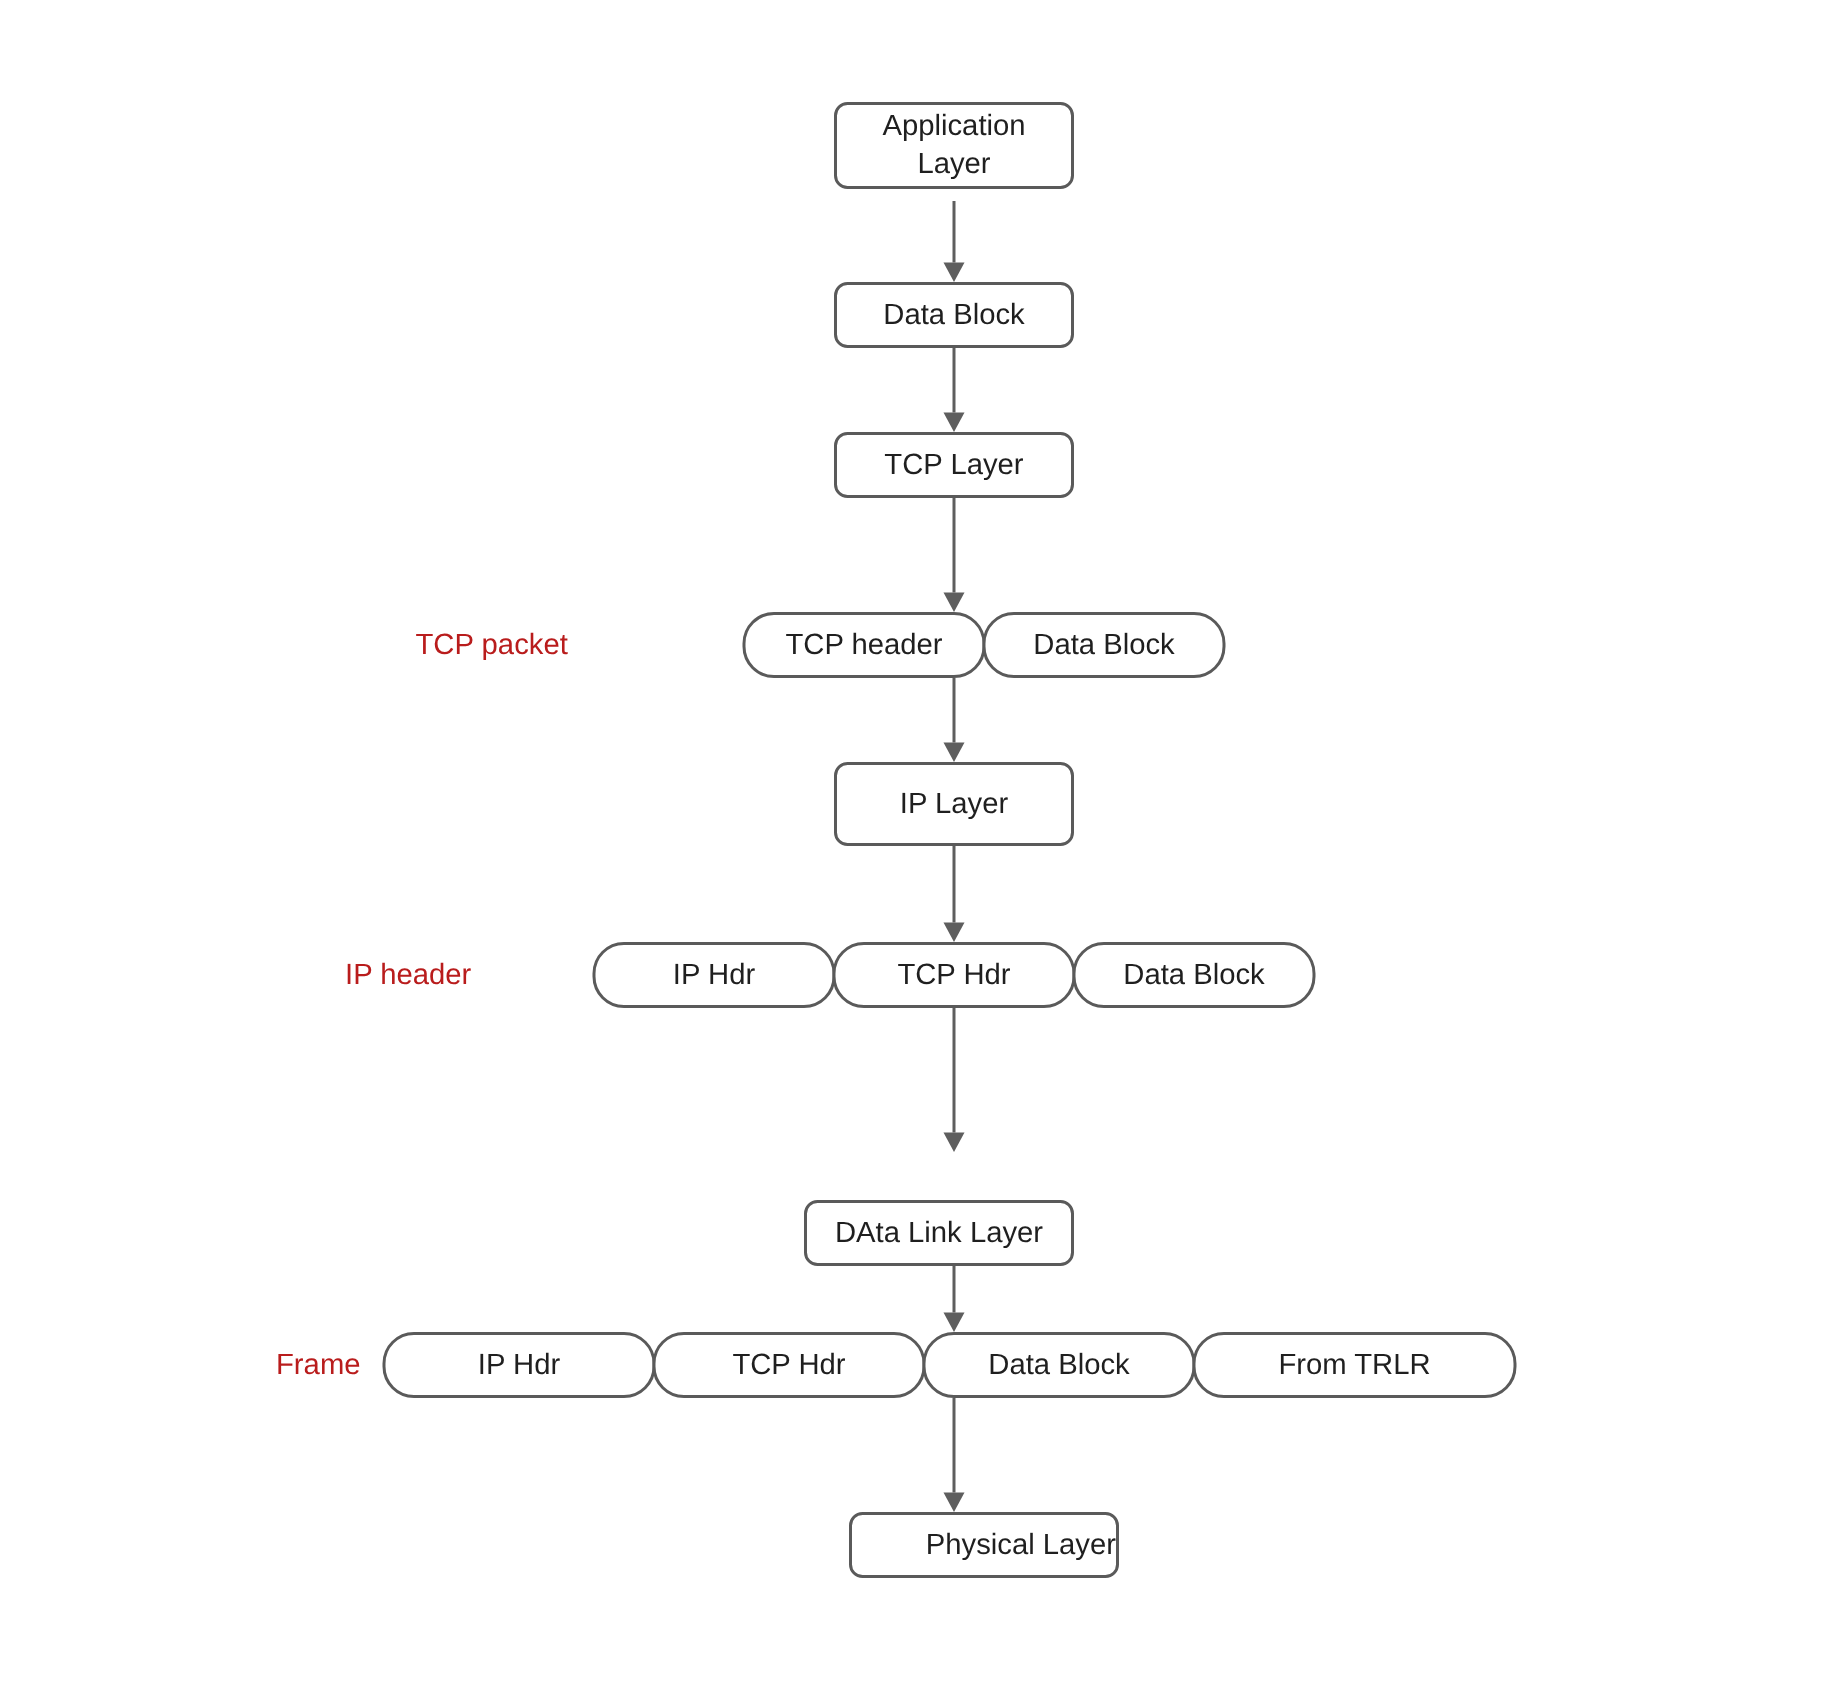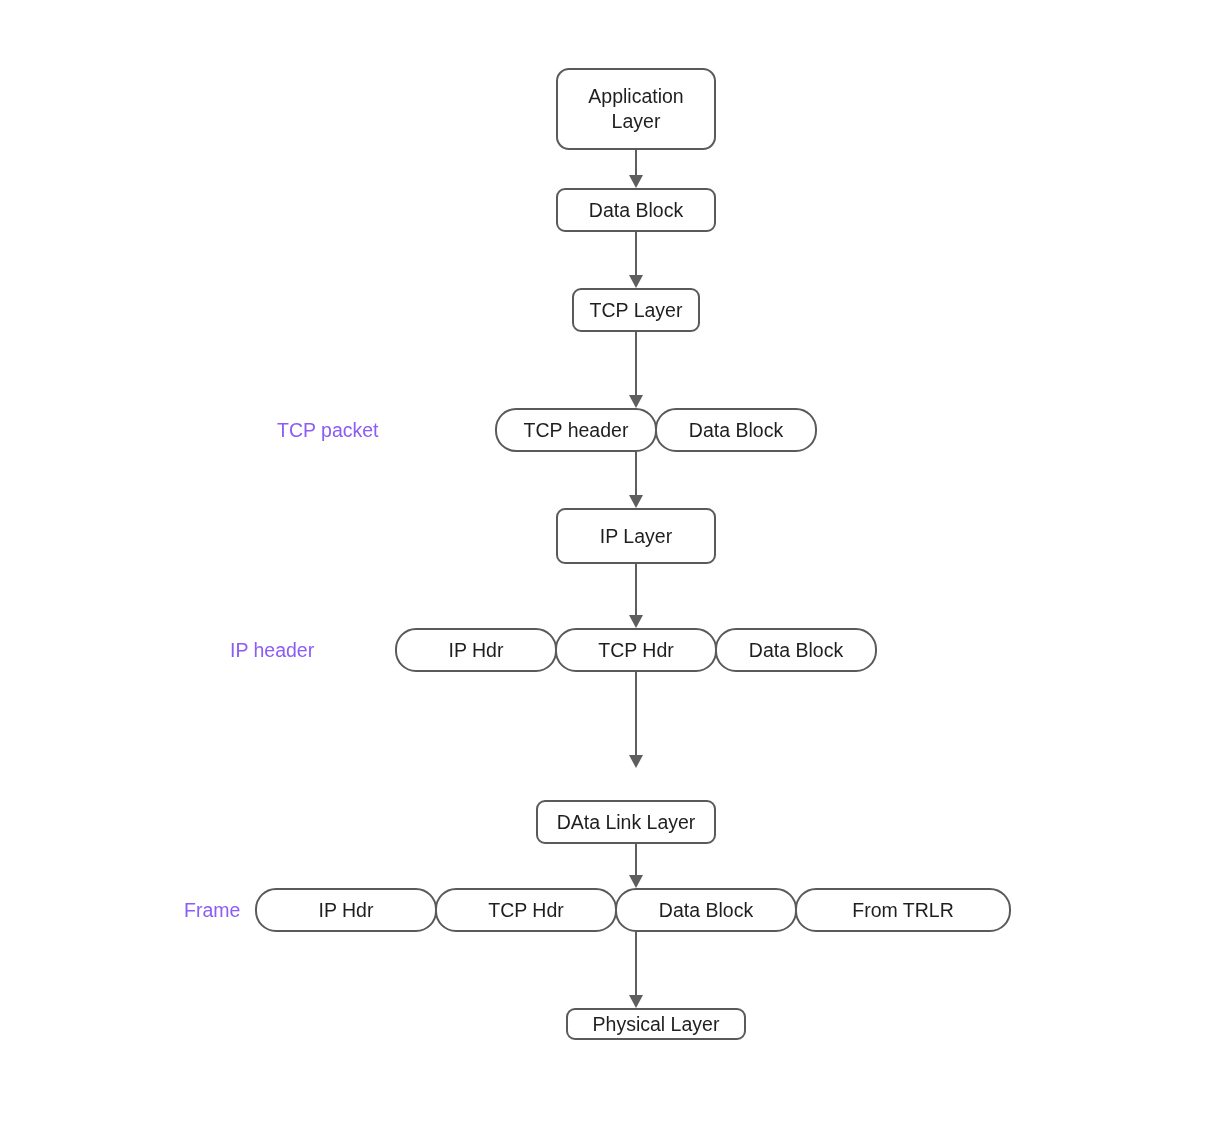--- a/index.html
+++ b/index.html
@@ -37,21 +37,21 @@
     align-items: center;
     justify-content: center;
     text-align: center;
     white-space: pre-line;
     z-index: 3;
   }
 
   
   .caption {
     position: absolute;
-    color: #8b5cf6;
+    color: #b91c1c;
     font-size: 19.5px;
     line-height: 24px;
     white-space: nowrap;
     text-align: center;
     z-index: 3;
   }
 
   
   .packet-row {
     position: absolute;
@@ -101,40 +101,40 @@
     border-left: 7px solid transparent;
     border-right: 7px solid transparent;
     border-top: 13px solid #5e5e5e;
   }
 </style>
 </head>
 <body>
 
 <div id="diagram">
 
-  <div class="node" style="left:556px; top:68px; width:160px; height:82px;border-radius:13px;">
+  <div class="node" style="left:556px; top:68px; width:160px; height:58px;">
     <span>Application
 Layer</span>
   </div>
 
   <div class="arrow" style="left:629px; top:134px; width:14px; height:54px;">
     <div class="stem" style="height:41px;"></div>
     <div class="head"></div>
   </div>
 
   <div class="node" style="left:556px; top:188px; width:160px; height:44px;">
     <span>Data Block</span>
   </div>
 
   <div class="arrow" style="left:629px; top:232px; width:14px; height:56px;">
     <div class="stem" style="height:43px;"></div>
     <div class="head"></div>
   </div>
 
-  <div class="node" style="left:556px; top:288px; width:128px; height:44px;margin-left:16px;">
+  <div class="node" style="left:556px; top:288px; width:160px; height:44px;">
     <span>TCP Layer</span>
   </div>
 
   <div class="arrow" style="left:629px; top:332px; width:14px; height:76px;">
     <div class="stem" style="height:63px;"></div>
     <div class="head"></div>
   </div>
 
   <div class="caption" style="left:277px; top:418px;">
     <span>TCP packet</span>
@@ -210,17 +210,17 @@
     <div class="seg" style="width:216px;">
       <span>From TRLR</span>
     </div>
   </div>
 
   <div class="arrow" style="left:629px; top:932px; width:14px; height:76px;">
     <div class="stem" style="height:63px;"></div>
     <div class="head"></div>
   </div>
 
-  <div class="node" style="left:566px; top:1008px; width:180px; height:32px;">
+  <div class="node" style="left:566px; top:1008px; width:180px; height:44px;justify-content:flex-end;">
     <span>Physical Layer</span>
   </div>
 
 </div>
 
 </body></html>

